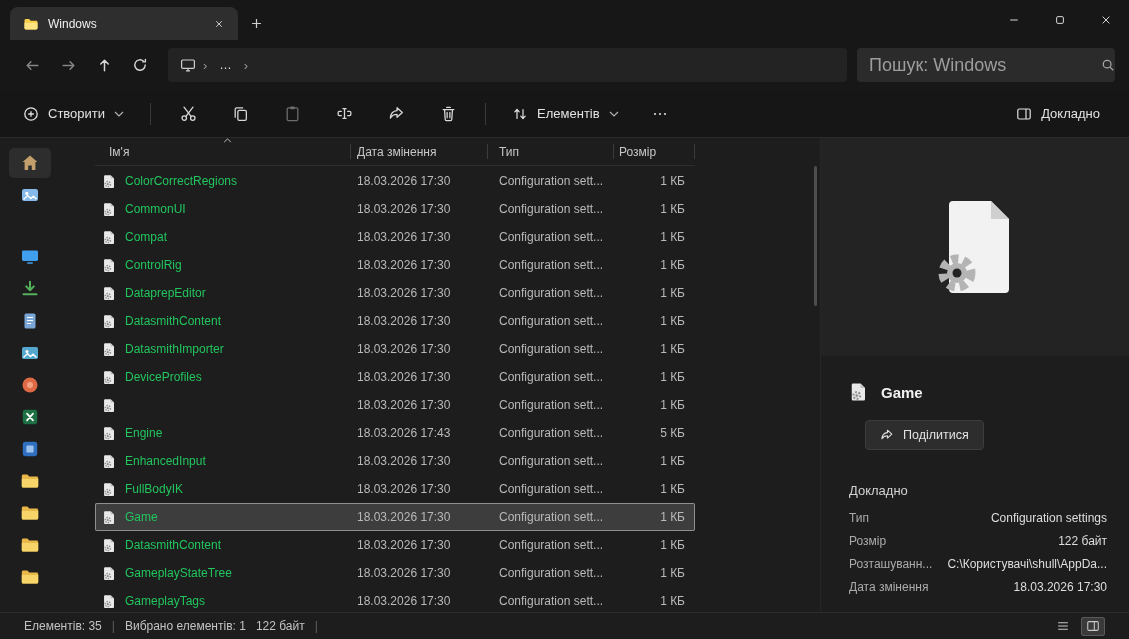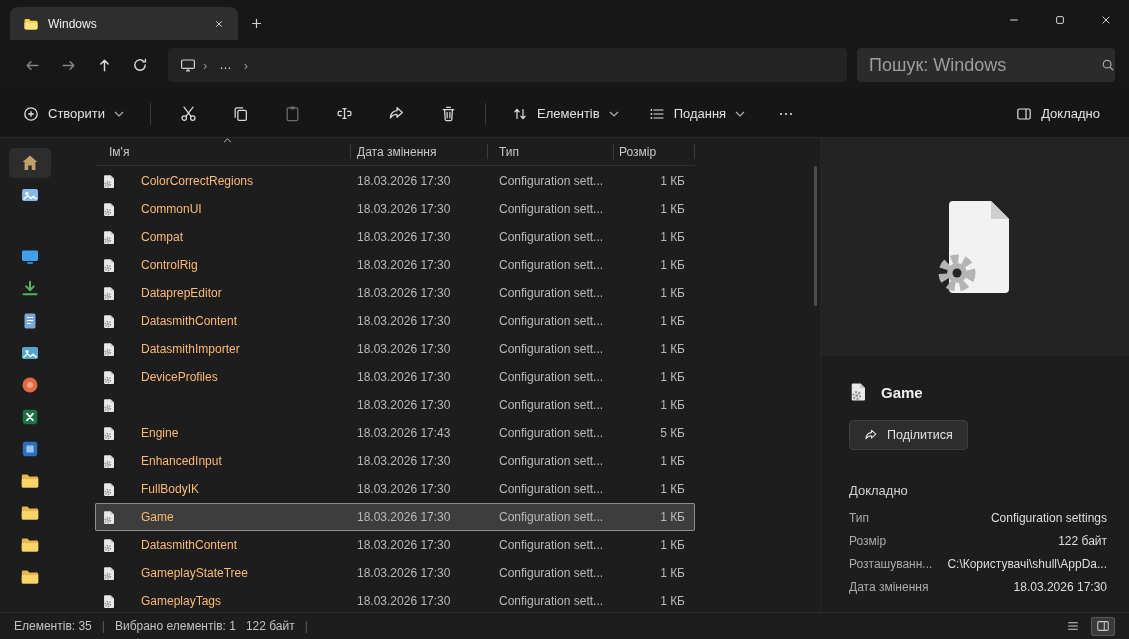--- a/index.html
+++ b/index.html
@@ -52,44 +52,44 @@
   .filearea{width:752px;position:relative;overflow:hidden;flex:none;}
   .list-header{position:relative;height:28px;margin-left:35px;width:600px;border-bottom:1px solid #2e2e2e;}
   .hcol{position:absolute;top:7px;font-size:12px;color:#c7c7c7;}
   .hsep{position:absolute;top:6px;width:1px;height:15px;background:#3c3c3c;}
   .sort-caret{position:absolute;top:0;left:128px;color:#bdbdbd;}
   .rows{position:absolute;top:29px;left:0;right:0;bottom:0;overflow:hidden;}
   .row{position:relative;height:28px;margin-left:35px;width:600px;border-radius:2px;}
   .row.selected{background:#3d3d3d;box-shadow:0 0 0 1px #8f8f8f inset;}
   .cell{position:absolute;top:0;height:28px;display:flex;align-items:center;font-size:12px;color:#b9b9b9;white-space:nowrap;}
   .c-icon{left:7px;}
-  .c-name{left:46px;color:#fdba74;}
+  .c-name{left:30px;color:#22c55e;}
   .c-date{left:262px;}
   .c-type{left:404px;}
   .c-size{left:524px;width:66px;justify-content:flex-end;}
 
   .scroll{width:8px;position:relative;flex:none;}
   .scroll .thumb{position:absolute;top:28px;left:2px;width:3px;height:140px;background:#4d4d4d;border-radius:2px;}
 
   .preview{flex:1;display:flex;flex-direction:column;border-left:1px solid #262626;min-width:0;}
   .preview-hero{height:218px;background:#232323;display:flex;align-items:center;justify-content:center;flex:none;}
   .preview-body{padding:26px 22px 0 28px;}
   .ptitle{display:flex;align-items:center;gap:12px;}
   .ptitle .name{font-size:15px;font-weight:700;color:#f0f0f0;}
   .share-btn{margin-top:18px;display:inline-flex;align-items:center;gap:9px;background:#2d2d2d;border:1px solid #3d3d3d;
-             color:#e3e3e3;font-size:12.5px;padding:7px 14px;border-radius:4px;font-family:inherit;}
+             color:#e3e3e3;font-size:12.5px;padding:7px 14px;border-radius:4px;font-family:inherit;margin-left:16px;}
   .details-heading{margin-top:33px;font-size:13px;color:#d2d2d2;}
   .fields{margin-top:13px;display:flex;flex-direction:column;gap:9px;}
   .field{display:flex;justify-content:space-between;gap:12px;font-size:12px;}
   .field .lbl{color:#ababab;white-space:nowrap;}
   .field .val{color:#dedede;text-align:right;white-space:nowrap;overflow:hidden;}
 
   
   .statusbar{position:absolute;left:0;right:0;bottom:0;height:27px;background:#1d1d1d;border-top:1px solid #2c2c2c;
-             display:flex;align-items:center;padding:0 14px;gap:10px;font-size:12px;color:#c3c3c3;}
+             display:flex;align-items:center;padding:0 24px;gap:10px;font-size:12px;color:#c3c3c3;}
   .sb-div{color:#5f5f5f;}
   .sb-right{margin-left:auto;display:flex;gap:6px;align-items:center;}
   .sb-btn{width:24px;height:19px;display:flex;align-items:center;justify-content:center;color:#c9c9c9;border-radius:3px;}
   .sb-btn.active{background:#3a3a3a;box-shadow:0 0 0 1px #5a5a5a inset;}
 </style>
 </head>
 <body>
 
 <div class="window">
 
@@ -251,36 +251,20 @@
             <path d="M5 12.5v-9M5 3.5 2.8 5.8M5 3.5l2.2 2.3M11 3.5v9M11 12.5l-2.2-2.3M11 12.5l2.2-2.3"></path>
           </svg>
         </span>
       <span>Елементів</span>
       <span class="chev">
           <svg width="10" height="6" viewBox="0 0 10 6" fill="none" stroke="currentColor" stroke-width="1.2">
             <path d="M1 1l4 4 4-4"></path>
           </svg>
         </span>
     </div>
-    <div class="tb-btn">
-      <span>
-          <svg width="16" height="16" viewBox="0 0 16 16" fill="none" stroke="currentColor" stroke-width="1.2" stroke-linecap="round">
-            <path d="M5 4h9M5 8h9M5 12h9"></path>
-            <circle cx="2.4" cy="4" r=".9" fill="currentColor" stroke="none"></circle>
-            <circle cx="2.4" cy="8" r=".9" fill="currentColor" stroke="none"></circle>
-            <circle cx="2.4" cy="12" r=".9" fill="currentColor" stroke="none"></circle>
-          </svg>
-        </span>
-      <span>Подання</span>
-      <span class="chev">
-          <svg width="10" height="6" viewBox="0 0 10 6" fill="none" stroke="currentColor" stroke-width="1.2">
-            <path d="M1 1l4 4 4-4"></path>
-          </svg>
-        </span>
-    </div>
     <div class="tb-icon-btn">
       <svg width="16" height="16" viewBox="0 0 16 16" fill="currentColor">
           <circle cx="3" cy="8" r="1.1"></circle>
           <circle cx="8" cy="8" r="1.1"></circle>
           <circle cx="13" cy="8" r="1.1"></circle>
         </svg>
     </div>
 
     <div class="tb-spacer"></div>
     <div class="tb-btn" style="margin-right:6px;">

